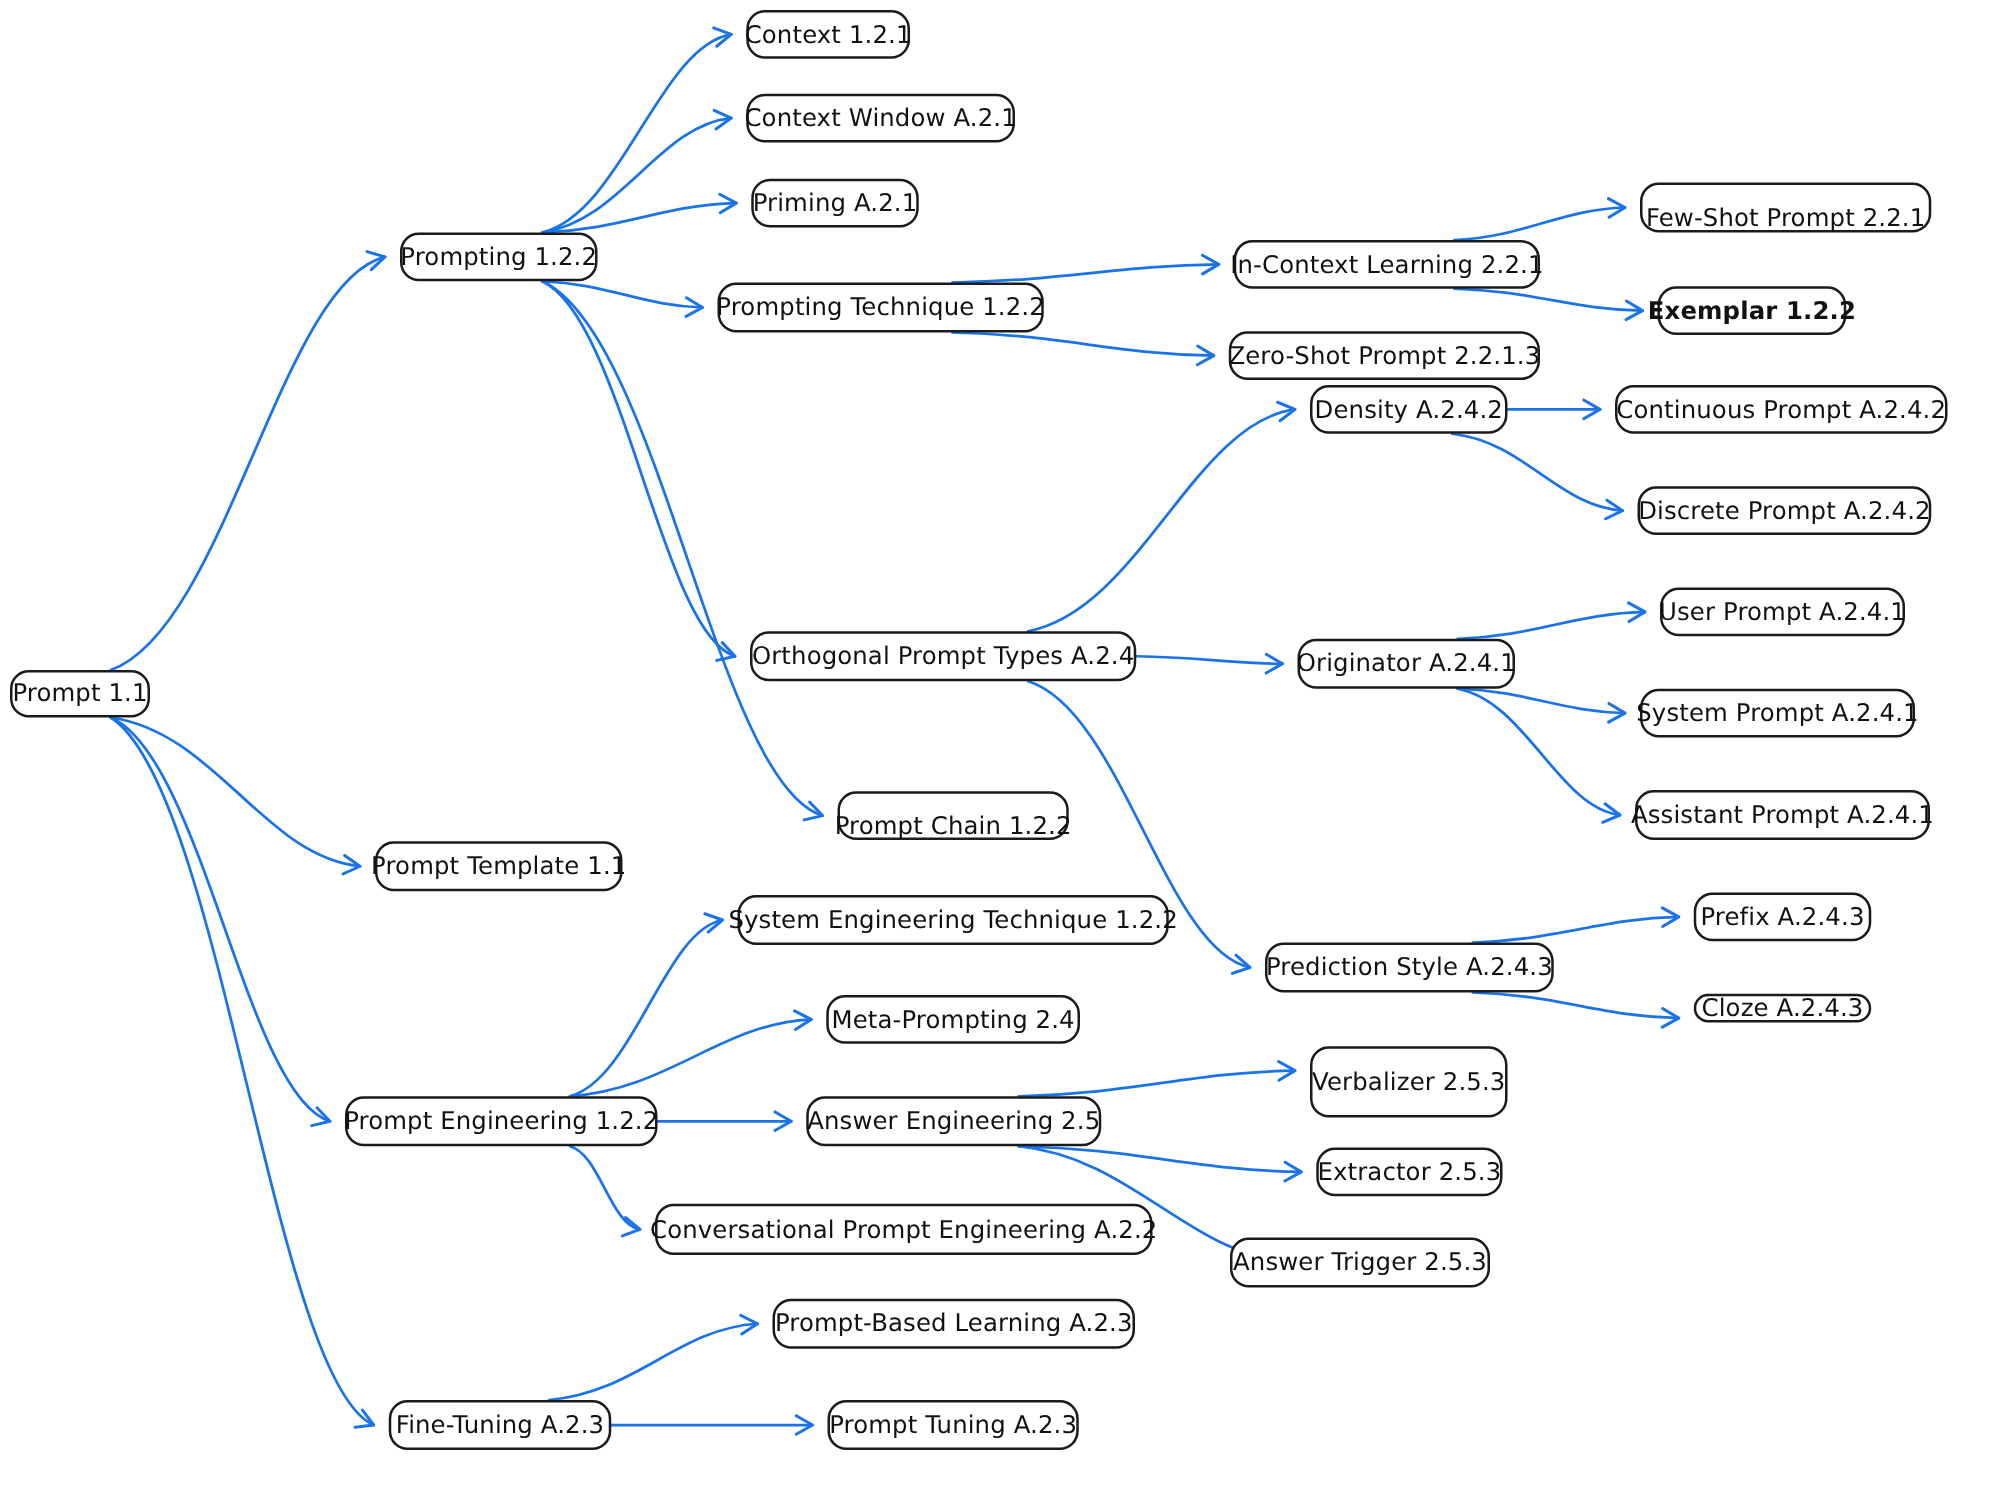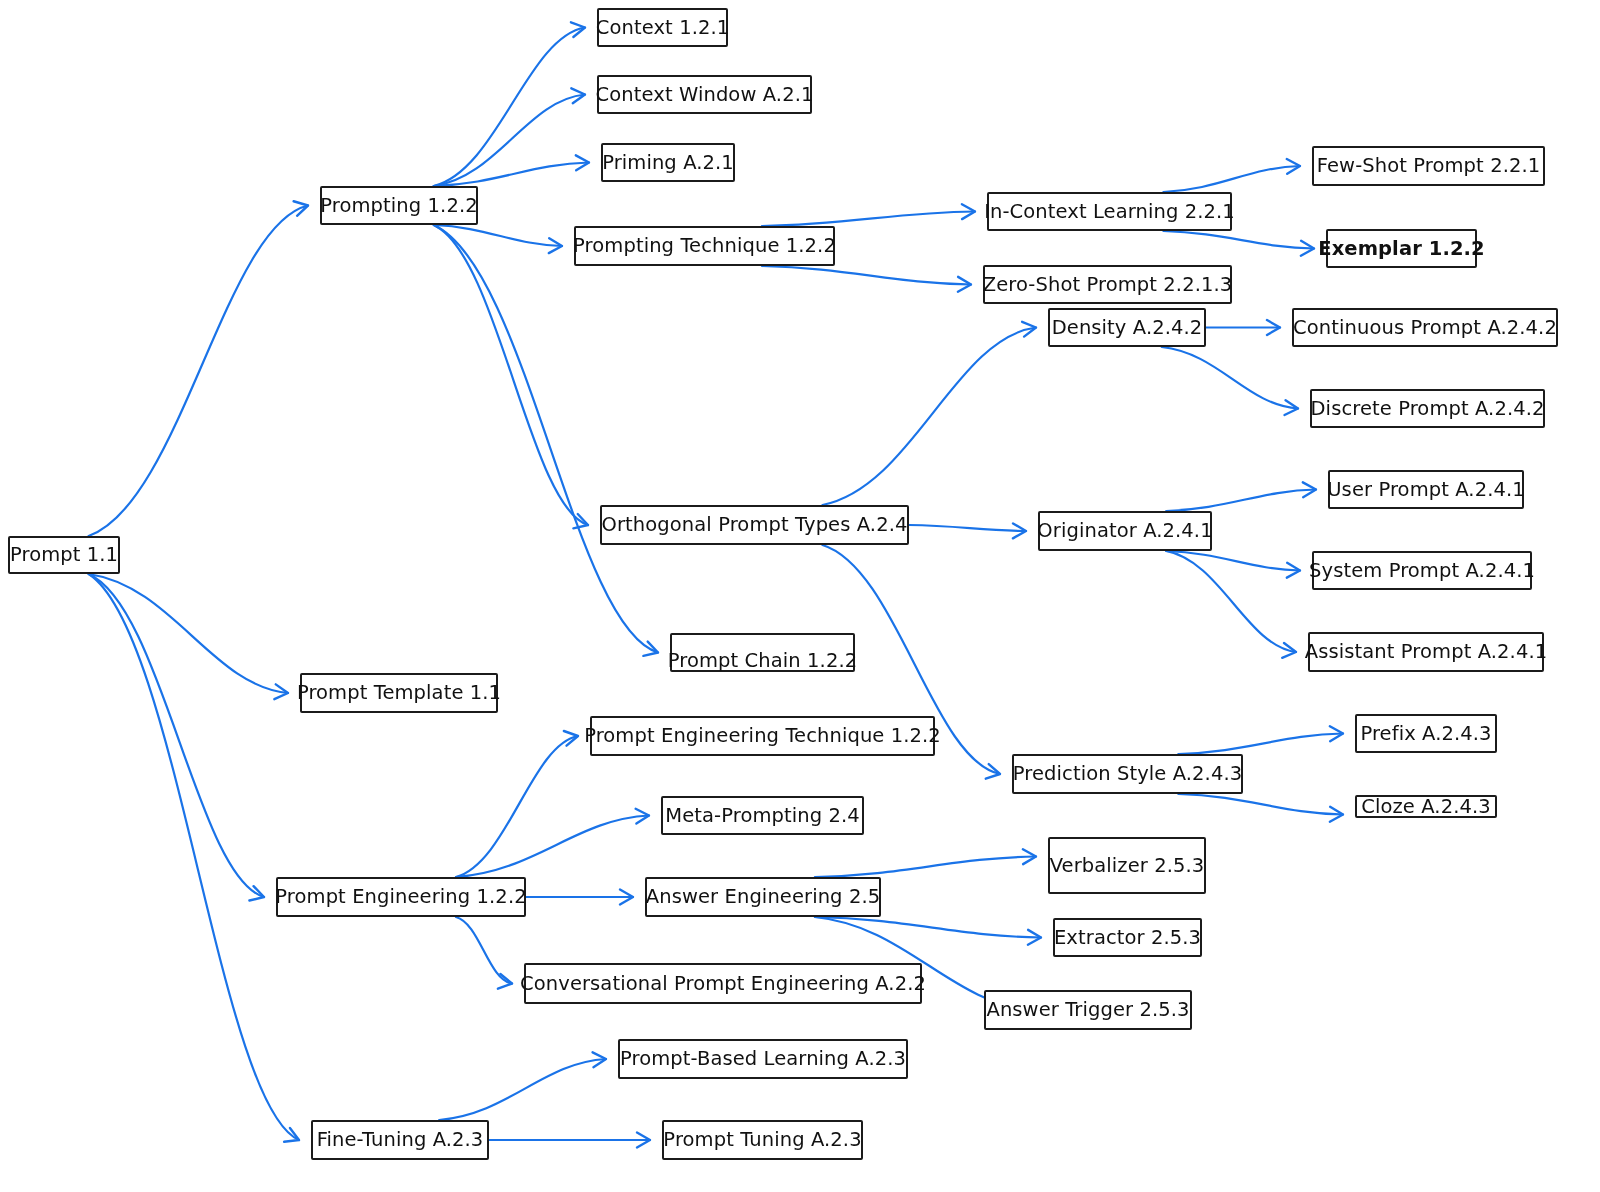--- a/index.html
+++ b/index.html
@@ -40,21 +40,21 @@
     stroke-linecap: round;
     stroke-linejoin: round;
   }
   .node {
     position: absolute;
     box-sizing: border-box;
     display: flex;
     align-items: center;
     justify-content: center;
     border: 2px solid #1b1b1b;
-    border-radius: 2px;
+    border-radius: 15px;
     background: #ffffff;
     color: #111111;
     font-size: 19.5px;
     letter-spacing: 0.1px;
     white-space: nowrap;
     padding: 0 14px;
     z-index: 2;
   }
   .node-label {
     display: block;
@@ -151,21 +151,21 @@
       </div>
       <div class="node" style="left: 574px; top: 226px; width: 261px; height: 40px;">
         <span class="node-label">Prompting Technique 1.2.2</span>
       </div>
       <div class="node" style="left: 987px; top: 192px; width: 245px; height: 39px;">
         <span class="node-label">In-Context Learning 2.2.1</span>
       </div>
       <div class="node" style="left: 983px; top: 265px; width: 249px; height: 39px;">
         <span class="node-label">Zero-Shot Prompt 2.2.1.3</span>
       </div>
-      <div class="node" style="left: 1312px; top: 146px; width: 233px; height: 40px;">
+      <div class="node" style="left: 1312px; top: 146px; width: 233px; height: 40px; align-items: flex-end;">
         <span class="node-label">Few-Shot Prompt 2.2.1</span>
       </div>
       <div class="node" style="left: 1326px; top: 229px; width: 151px; height: 39px; font-weight: bold;">
         <span class="node-label">Exemplar 1.2.2</span>
       </div>
       <div class="node" style="left: 600px; top: 505px; width: 309px; height: 40px;">
         <span class="node-label">Orthogonal Prompt Types A.2.4</span>
       </div>
       <div class="node" style="left: 1048px; top: 308px; width: 158px; height: 39px;">
         <span class="node-label">Density A.2.4.2</span>
@@ -200,21 +200,21 @@
       <div class="node" style="left: 670px; top: 633px; width: 185px; height: 39px; align-items: flex-end;">
         <span class="node-label">Prompt Chain 1.2.2</span>
       </div>
       <div class="node" style="left: 300px; top: 673px; width: 198px; height: 40px;">
         <span class="node-label">Prompt Template 1.1</span>
       </div>
       <div class="node" style="left: 276px; top: 877px; width: 250px; height: 40px;">
         <span class="node-label">Prompt Engineering 1.2.2</span>
       </div>
       <div class="node" style="left: 590px; top: 716px; width: 345px; height: 40px;">
-        <span class="node-label">Prompt Engineering Technique 1.2.2</span>
+        <span class="node-label">System Engineering Technique 1.2.2</span>
       </div>
       <div class="node" style="left: 661px; top: 796px; width: 203px; height: 39px;">
         <span class="node-label">Meta-Prompting 2.4</span>
       </div>
       <div class="node" style="left: 645px; top: 877px; width: 236px; height: 40px;">
         <span class="node-label">Answer Engineering 2.5</span>
       </div>
       <div class="node" style="left: 524px; top: 963px; width: 398px; height: 41px;">
         <span class="node-label">Conversational Prompt Engineering A.2.2</span>
       </div>

